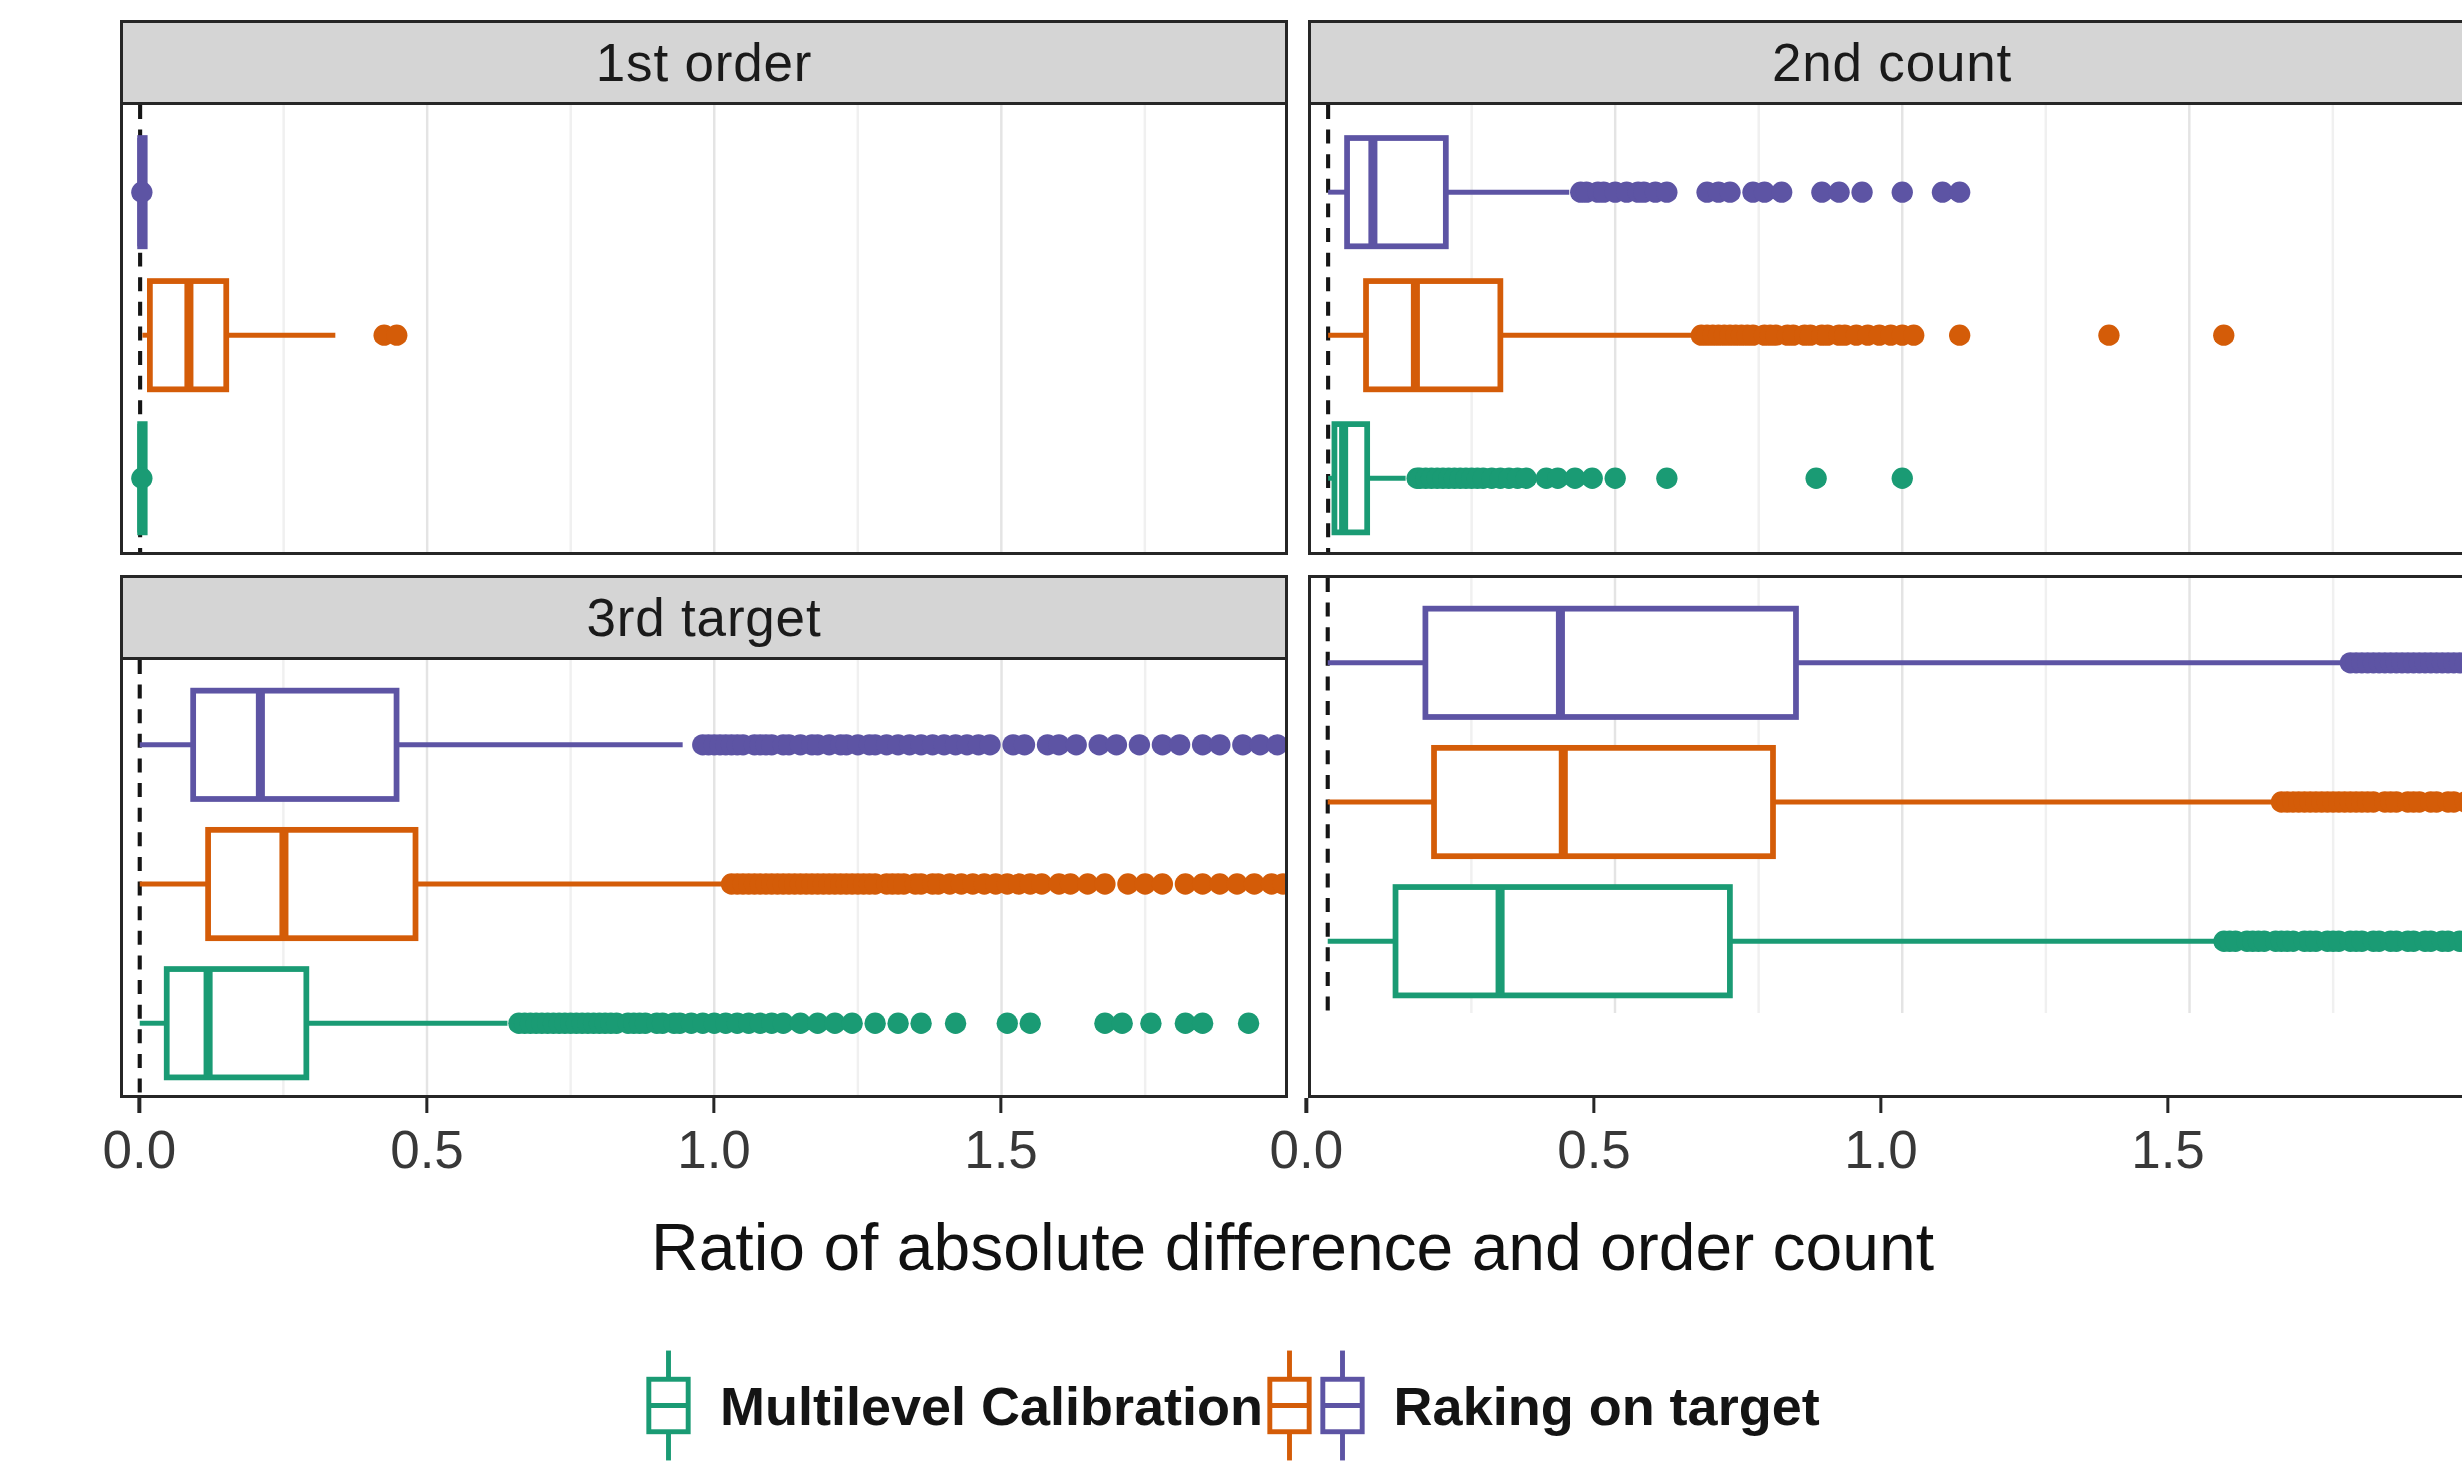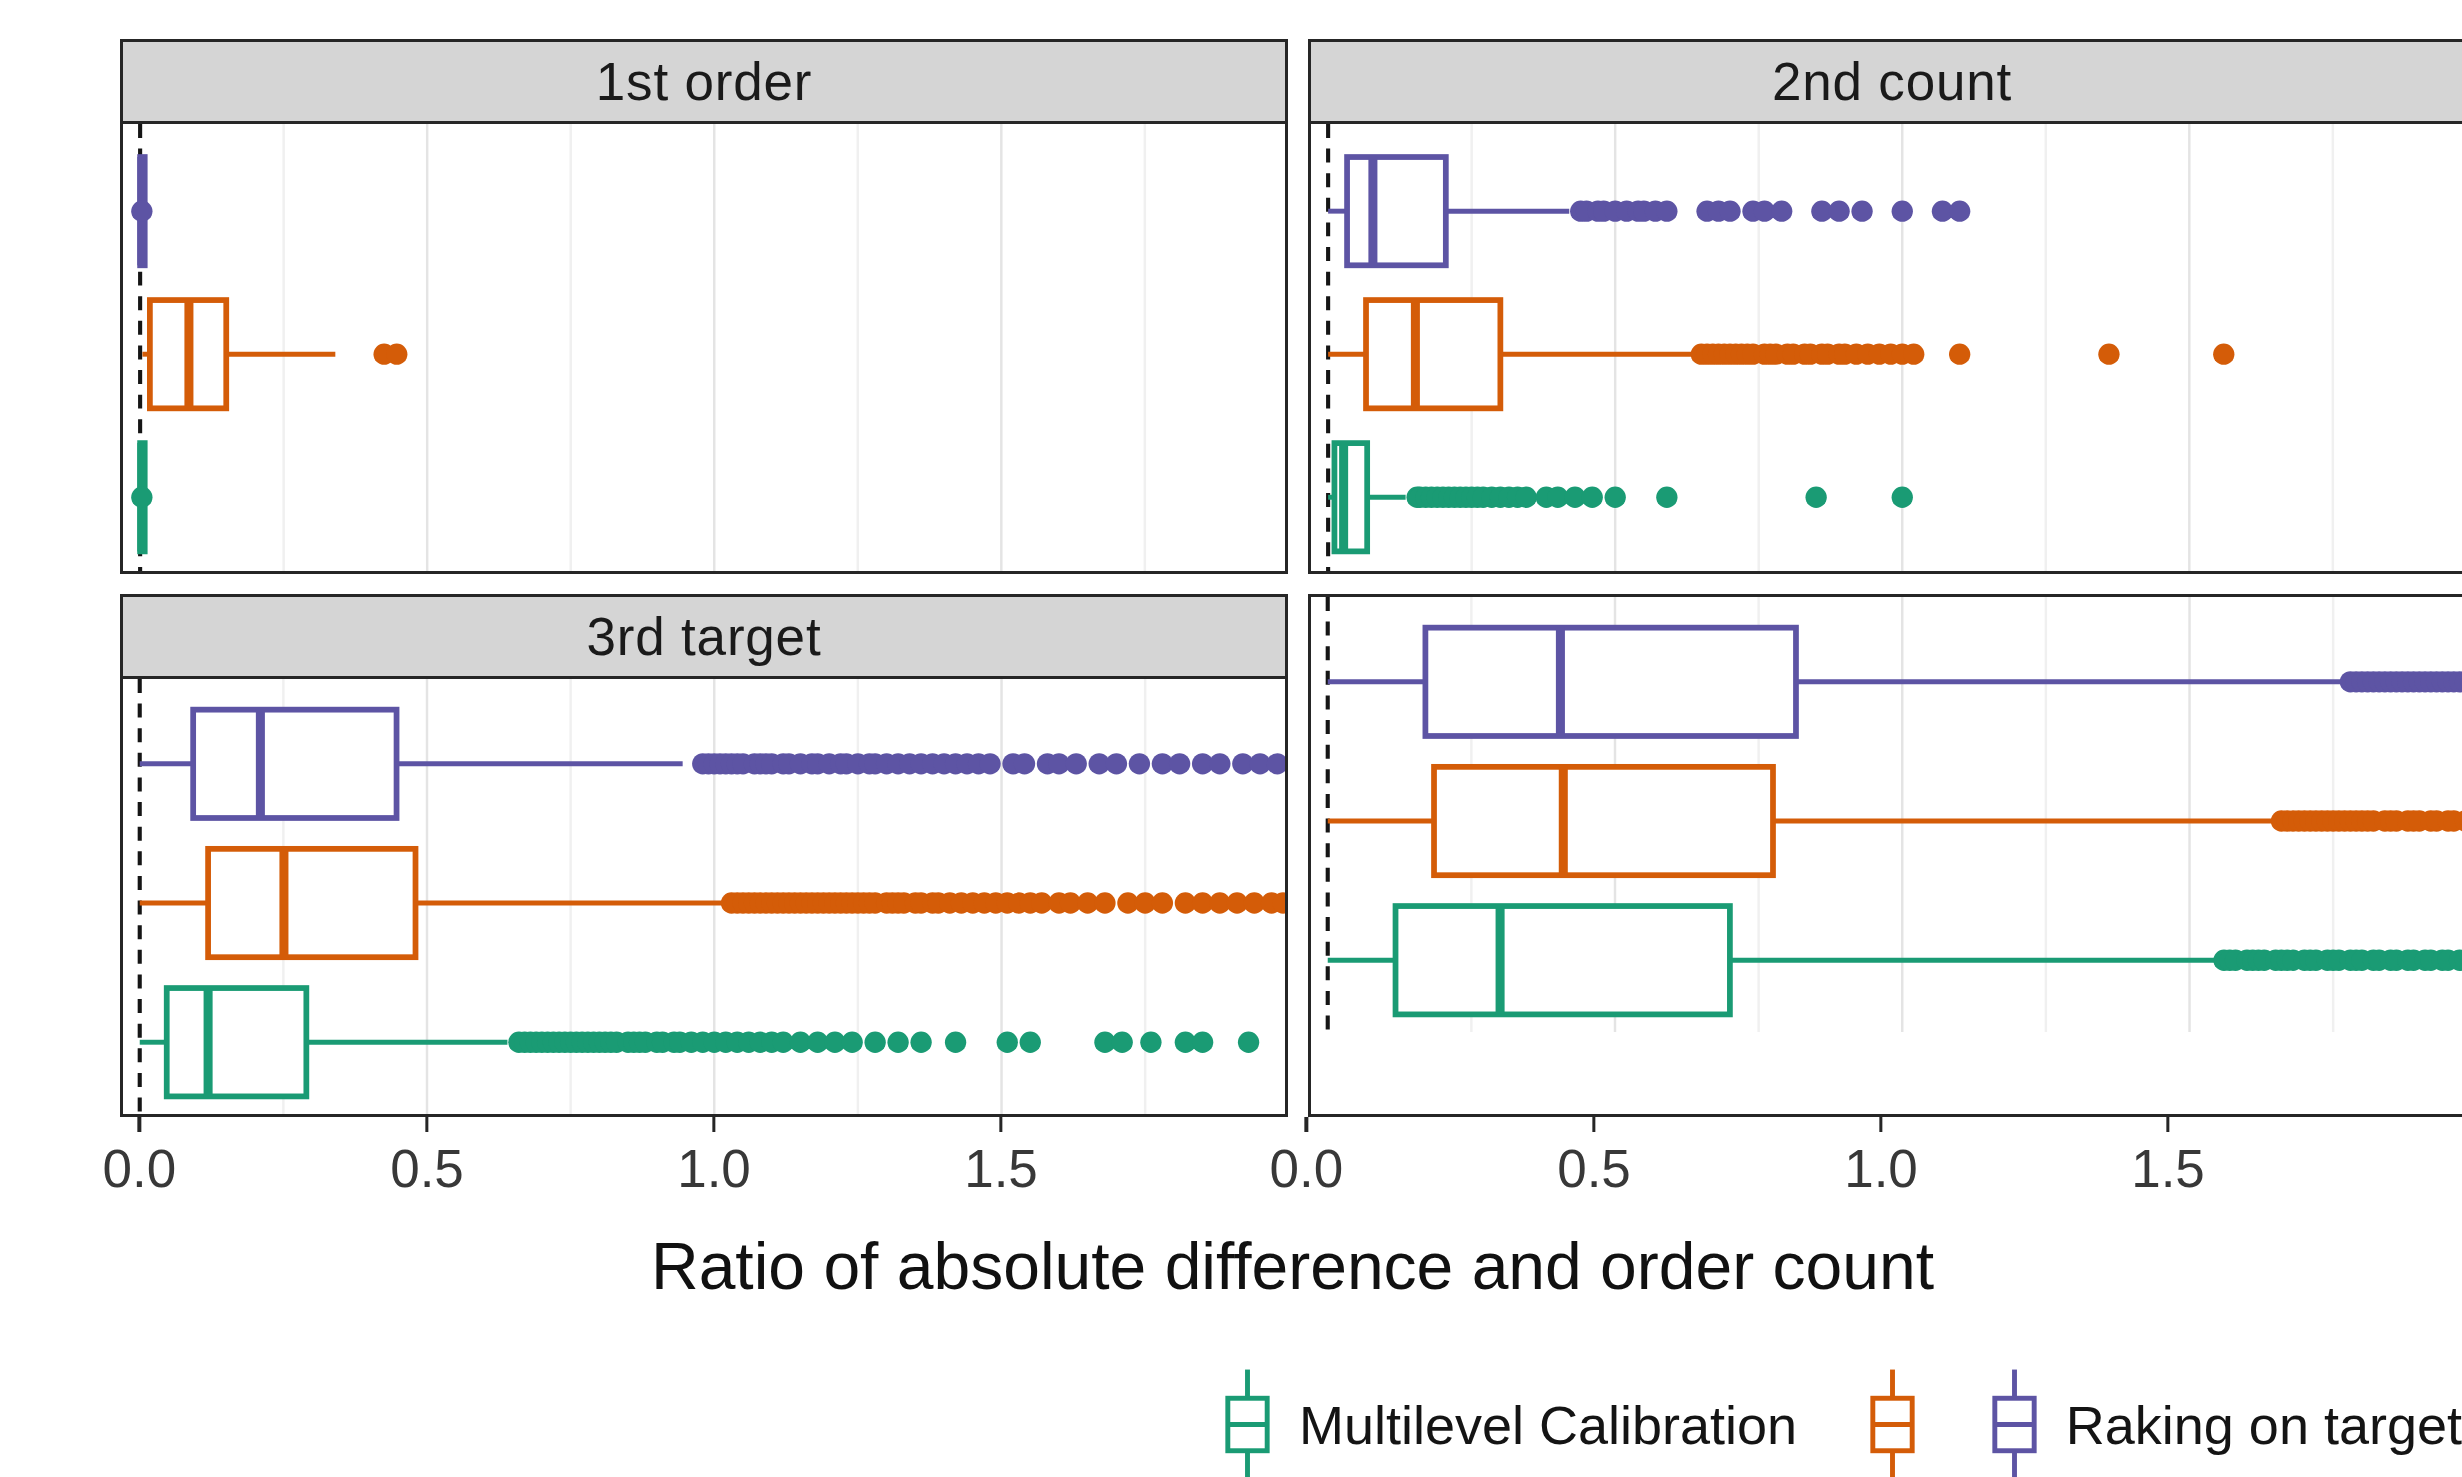--- a/index.html
+++ b/index.html
@@ -1,19 +1,19 @@
 <!DOCTYPE html>
 <html style="font-size:13px"><head>
 <meta charset="utf-8">
 <style>
   html,body{margin:0;padding:0;background:#ffffff;}
   body{width:2462px;height:1477px;font-family:"Liberation Sans",sans-serif;overflow:hidden;}
   .figure{position:relative;width:2462px;height:1477px;background:#ffffff;}
   .facet-grid{
-    margin-left:120px;margin-top:39px;
+    margin-left:120px;margin-top:20px;
     display:grid;
     grid-template-columns:1168px 1168px;
     grid-auto-rows:auto;
     column-gap:3.3px;row-gap:3.3px;gap:20px;
   }
   .facet{box-sizing:border-box;width:1168px;border:3.3px solid #262626;background:#ffffff;}
   .strip{
     box-sizing:border-box;height:82px;border-bottom:3.3px solid #262626;
     background:#d5d5d5;display:flex;align-items:center;justify-content:center;
   }
@@ -25,21 +25,21 @@
   .axis-row{margin-left:123px;display:flex;gap:6px;height:90px;}
   .axis-scale{position:relative;width:1161px;height:90px;}
   .tick-mark{position:absolute;top:0;width:3.3px;height:14.8px;background:#262626;transform:translateX(-50%);}
   .tick-label{position:absolute;top:21.3px;transform:translateX(-50%);font-size:53px;color:#383838;}
   .axis-title{
     width:2339px;margin-left:123px;text-align:center;margin-top:21.3px;
     font-size:66px;color:#111111;
   }
   .legend{
     margin-top:59px;width:2462px;
-    display:flex;justify-content:flex-end;align-items:center;gap:69px;
+    display:flex;justify-content:center;align-items:center;font-weight:bold;
   }
   .legend-item{display:flex;align-items:center;gap:24.6px;}
   .legend-item .glyph{width:53px;height:123px;}
   .legend-item .lbl{font-size:54px;color:#141414;}
 </style>
 </head>
 <body>
 
 <div class="figure">
 

